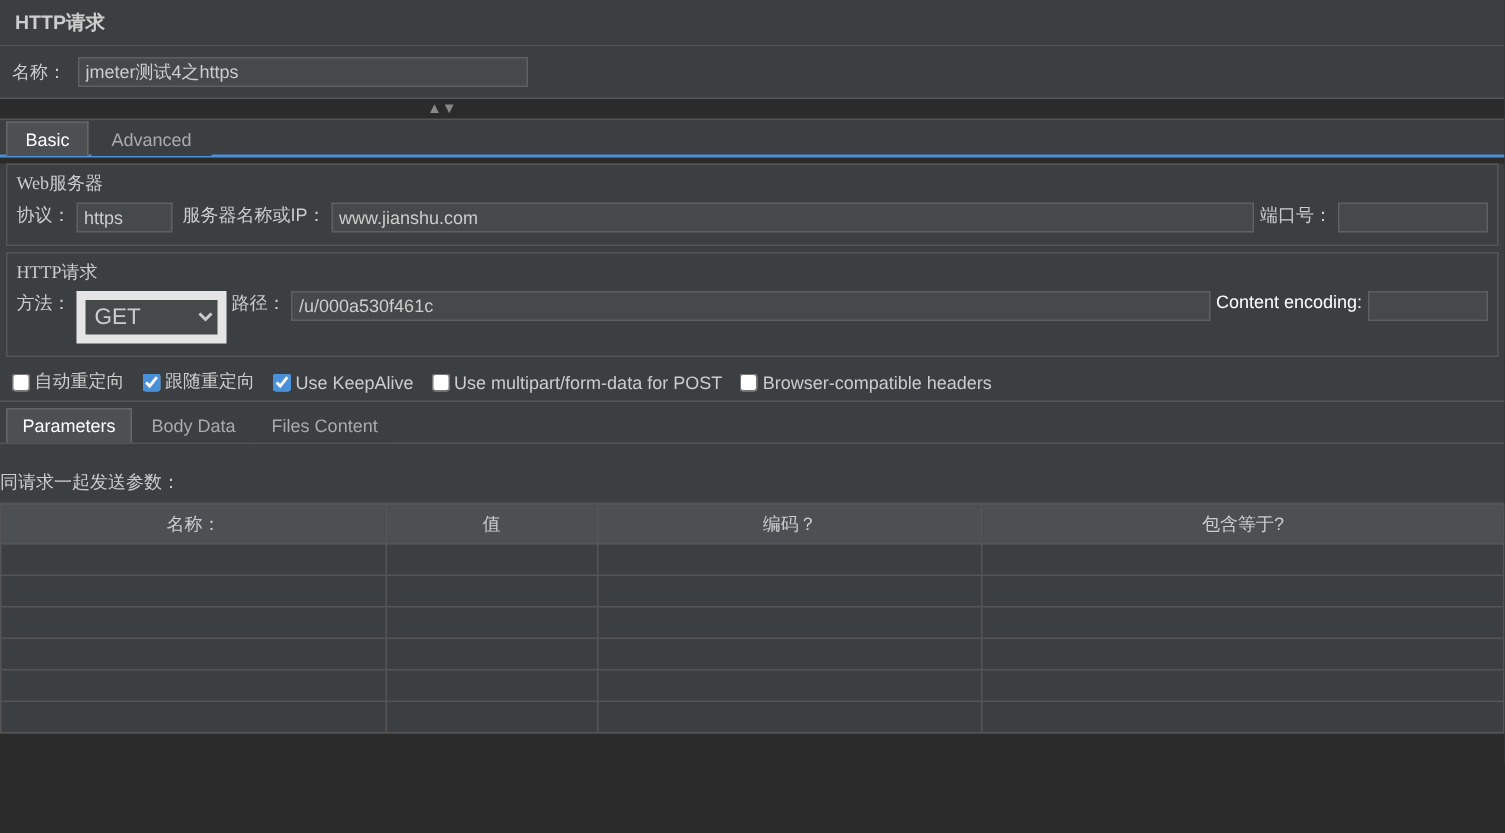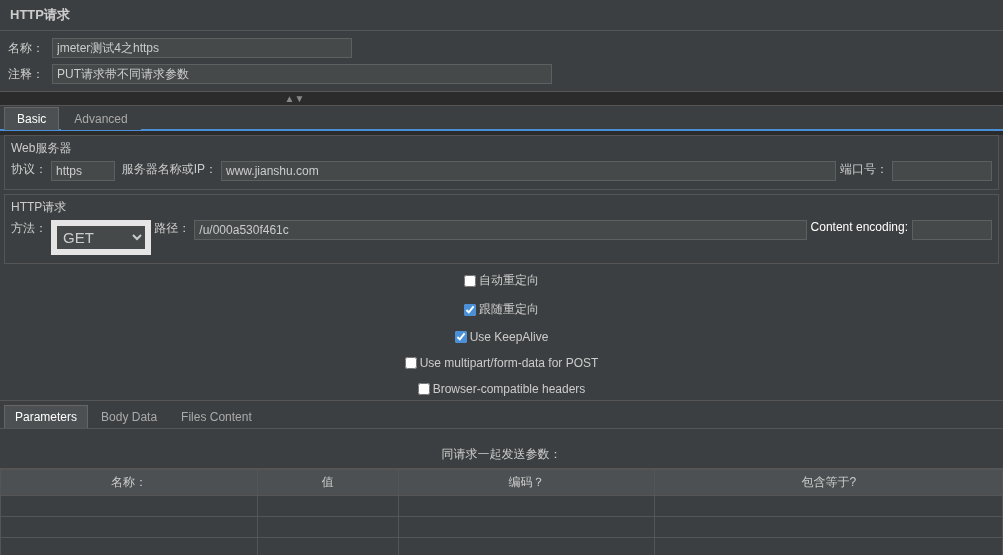--- a/index.html
+++ b/index.html
@@ -98,20 +98,21 @@
     .subsection {
       background: #3c3f41;
       border: 1px solid #555;
       margin: 4px 4px 4px 4px;
       padding: 4px 6px;
     }
     .subsection-title {
       color: #cccccc;
       font-size: 12px;
       margin-bottom: 4px;
+      font-family: Liberation Serif, serif;
     }
 
     .field-row {
       display: flex;
       align-items: flex-start;
       margin-bottom: 4px;
     }
 
     .field-label {
       color: #cccccc;
@@ -156,21 +157,20 @@
     }
 
     
     .checkboxes-row {
       display: flex;
       align-items: center;
       padding: 4px 8px;
       gap: 12px;
       background: #3c3f41;
       border-bottom: 1px solid #555;
-      flex-direction: column;
     }
 
     .checkbox-item {
       display: flex;
       align-items: center;
       gap: 3px;
       color: #cccccc;
       font-size: 12px;
     }
 
@@ -207,21 +207,20 @@
       border-bottom-color: #4c5052;
     }
 
     
     .table-section {
       background: #3c3f41;
       flex: 1;
     }
 
     .table-header-row {
-      text-align: center;
       padding: 5px 0;
       color: #cccccc;
       font-size: 12px;
       border-bottom: 1px solid #555;
     }
 
     .params-table {
       width: 100%;
       border-collapse: collapse;
     }
@@ -251,24 +250,20 @@
 <body>
 
 <div class="window-header">
   <span class="window-title">HTTP请求</span>
 </div>
 
 <div class="form-section">
   <div class="form-row">
     <span class="form-label">名称：</span>
     <input class="form-input name-input" type="text" value="jmeter测试4之https" style="">
-  </div>
-  <div class="form-row">
-    <span class="form-label">注释：</span>
-    <input class="form-input comment-input" type="text" value="PUT请求带不同请求参数" style="">
   </div>
 </div>
 
 <div class="divider-arrows">▲▼ &nbsp;&nbsp;&nbsp;&nbsp;&nbsp;&nbsp;&nbsp;&nbsp;&nbsp;&nbsp;&nbsp;&nbsp;&nbsp;&nbsp;&nbsp;&nbsp;&nbsp;&nbsp;&nbsp;&nbsp;&nbsp;&nbsp;&nbsp;&nbsp;&nbsp;&nbsp;&nbsp;&nbsp;&nbsp;&nbsp;&nbsp;&nbsp;&nbsp;&nbsp;&nbsp;&nbsp;&nbsp;&nbsp;&nbsp;&nbsp;&nbsp;&nbsp;&nbsp;&nbsp;&nbsp;&nbsp;&nbsp;&nbsp;&nbsp;&nbsp;&nbsp;&nbsp;&nbsp;&nbsp;&nbsp;&nbsp;&nbsp;&nbsp;&nbsp;&nbsp;&nbsp;&nbsp;&nbsp;&nbsp;&nbsp;&nbsp;&nbsp;&nbsp;&nbsp;&nbsp;&nbsp;&nbsp;&nbsp;&nbsp;&nbsp;&nbsp;&nbsp;&nbsp;&nbsp;&nbsp;&nbsp;&nbsp;&nbsp;&nbsp;&nbsp;&nbsp;&nbsp;&nbsp;&nbsp;&nbsp;&nbsp;&nbsp;&nbsp;&nbsp;&nbsp;&nbsp;&nbsp;&nbsp;&nbsp;&nbsp;&nbsp;&nbsp;&nbsp;&nbsp;&nbsp;&nbsp;&nbsp;&nbsp;&nbsp;&nbsp;&nbsp;&nbsp;&nbsp;&nbsp;&nbsp;&nbsp;&nbsp;&nbsp;&nbsp;&nbsp;&nbsp;&nbsp;&nbsp;&nbsp;&nbsp;&nbsp;&nbsp;&nbsp;&nbsp;&nbsp;&nbsp;&nbsp;&nbsp;&nbsp;&nbsp;&nbsp;&nbsp;&nbsp;&nbsp;&nbsp;&nbsp;&nbsp;&nbsp;&nbsp;&nbsp;&nbsp;&nbsp;&nbsp;</div>
 
 <div class="tabs-container">
   <div class="tab active">Basic</div>
   <div class="tab">Advanced</div>
 </div>
 

